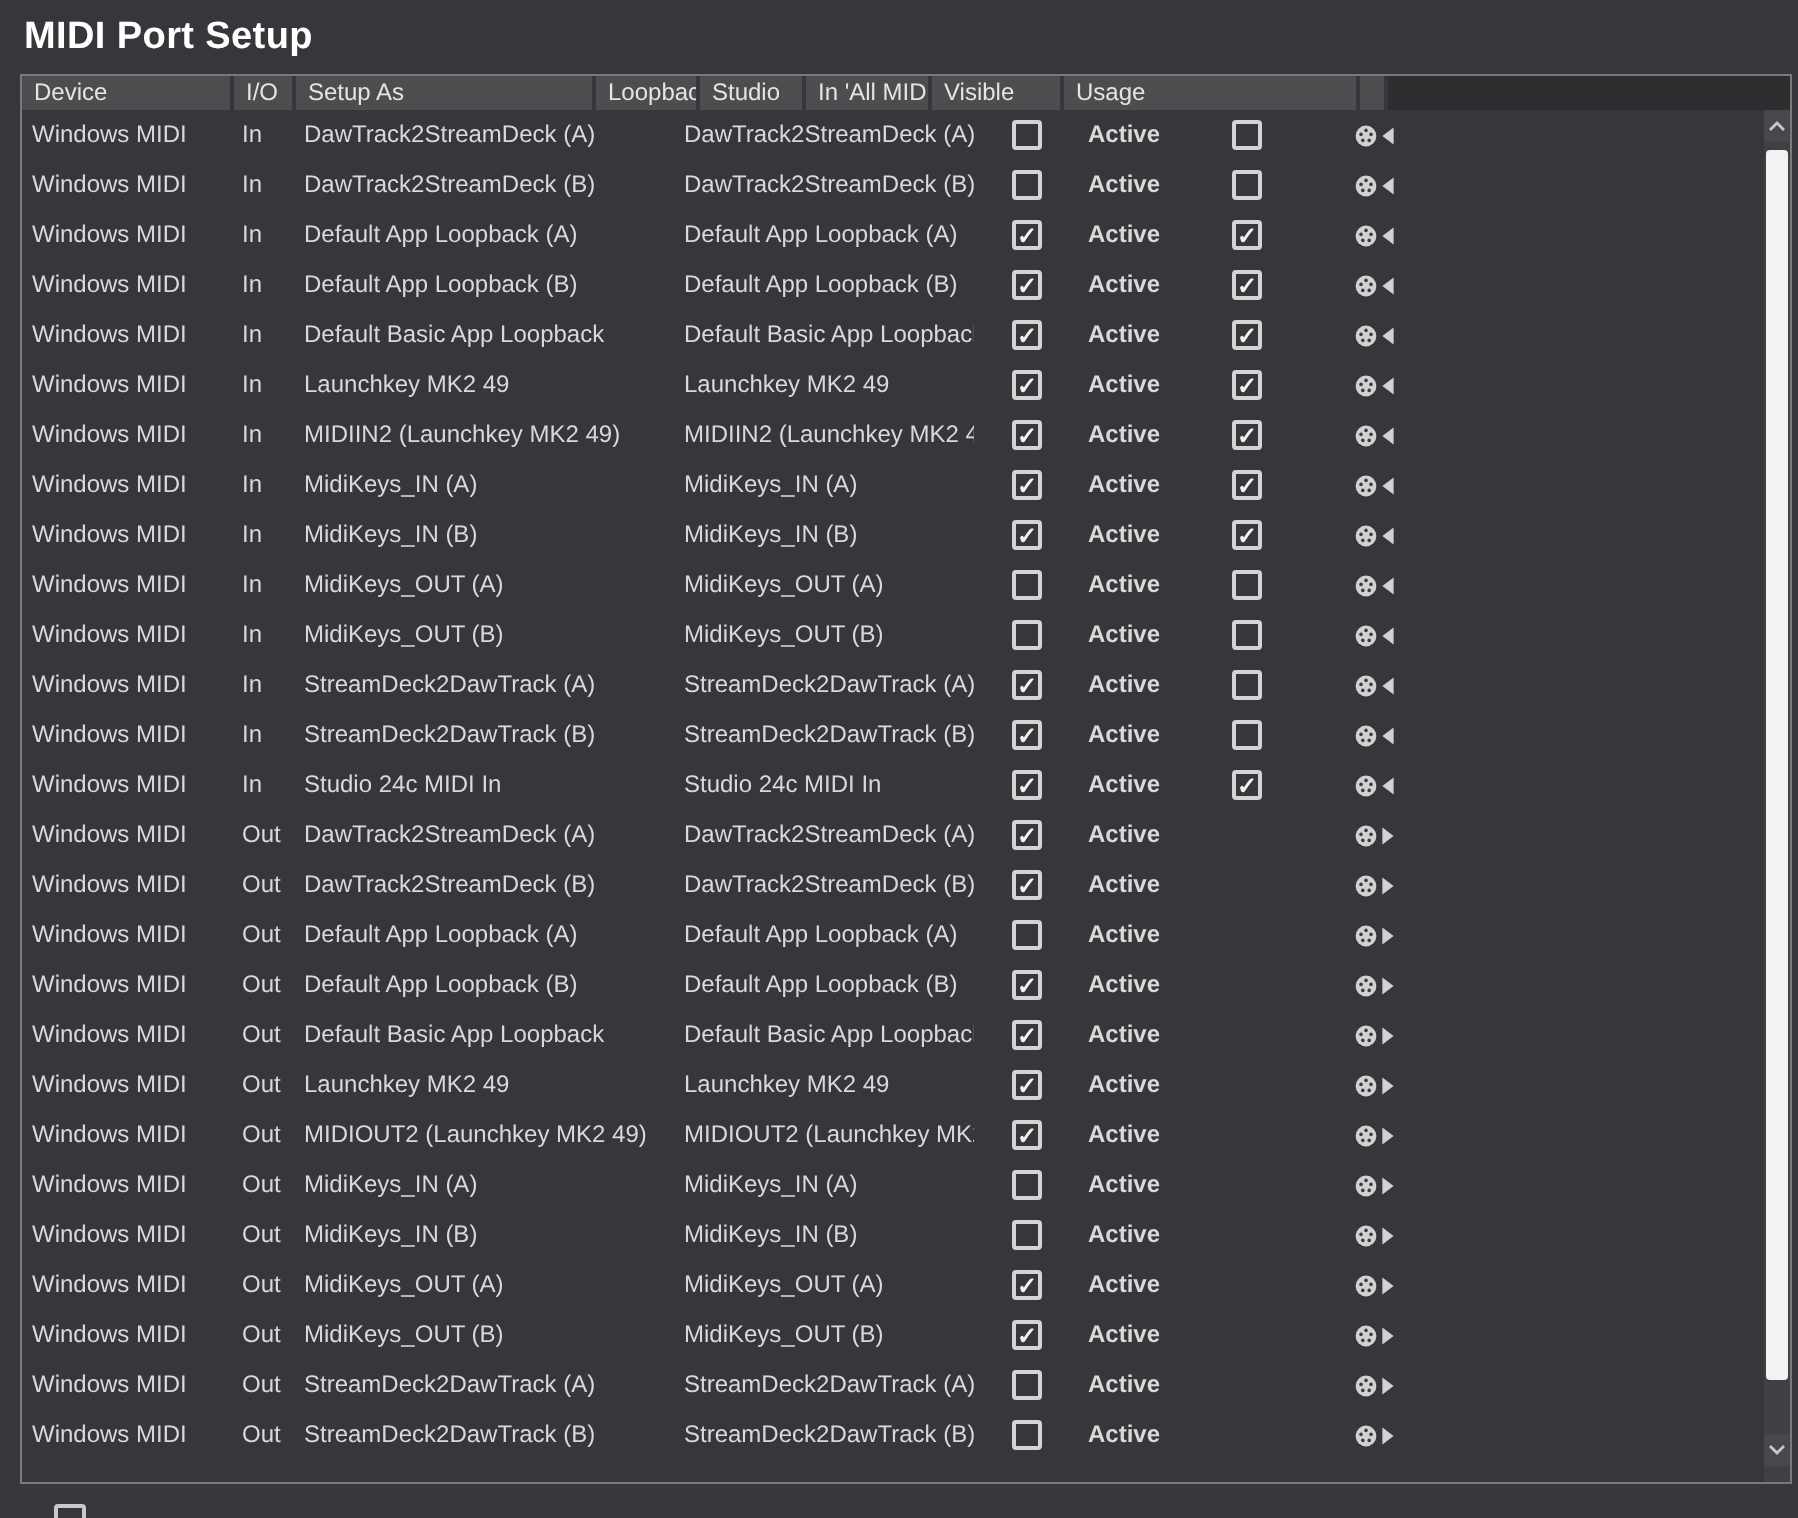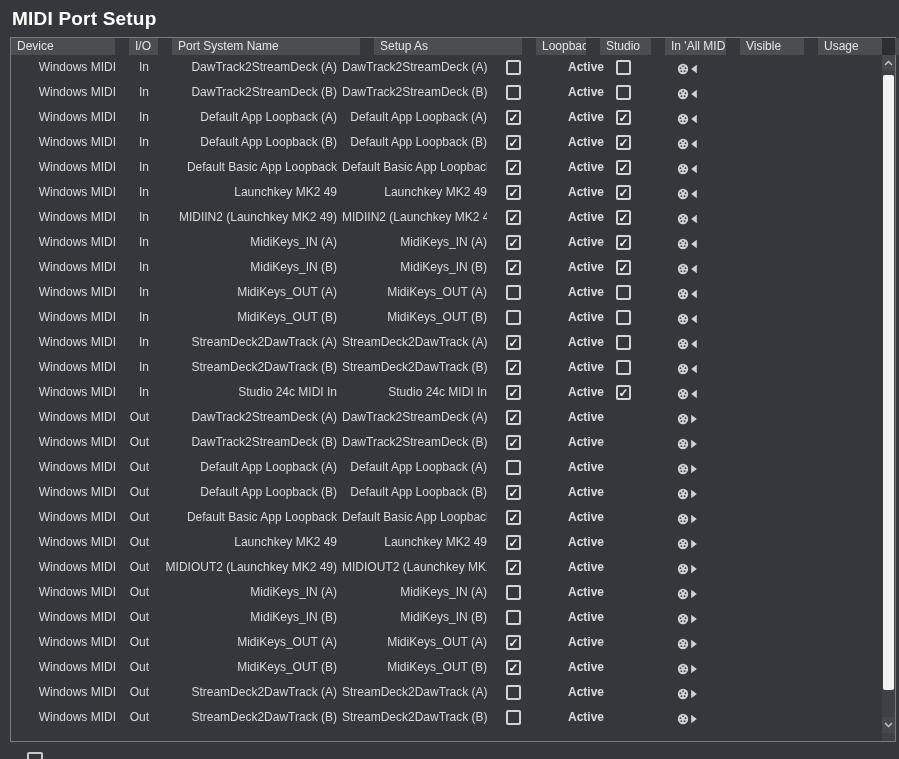--- a/index.html
+++ b/index.html
@@ -18,39 +18,39 @@
   }
   .table {
     position:absolute; left:10px; top:37px;
     width:886px; height:705px;
     border:1px solid #7a7a7a;
     background:#35373a;
   }
   
   .header {
     position:absolute; left:0; top:0; right:0; height:17px;
-    display:flex; gap:14px; background:#35373a;
+    display:flex; gap:2px; background:#35373a;
   }
   .hcell {
     background:#4b4d4f; color:#e4e4e4;
     font-size:12px; line-height:17px;
     padding-left:6px; white-space:nowrap; overflow:hidden;
     flex:0 0 auto;
   }
   .w-device{width:104px}.w-io{width:29px}.w-port{width:188px}.w-showas{width:148px}
   .w-visible{width:50px}.w-state{width:51px}.w-inall{width:61px}.w-monitor{width:64px}
   .w-usage{width:146px}.w-filler{width:12px; padding-left:0;}
   .hspacer{flex:1 1 auto; background:#2d2e30;}
   
   .rows {
     position:absolute; left:0; top:17px;
     width:871px; height:686px;
     overflow:hidden;
   }
-  .row { position:relative; height:25px; width:100%;text-align:right; }
+  .row { position:relative; height:25px; width:100%; }
   .cell {
     position:absolute; top:0; height:25px; line-height:25px;
     font-size:12px; color:#d9d9d9; white-space:nowrap;
   }
   .c-device{left:5px; width:100px; overflow:hidden;}
   .c-io{left:110px; width:28px;}
   .c-port{left:141px; width:185px; overflow:hidden;}
   .c-showas{left:331px; width:145px; overflow:hidden;}
   .c-state{left:533px; width:60px;font-weight:bold;}
   .cb {
@@ -95,21 +95,20 @@
 </head>
 <body>
 
 <div class="page-title">MIDI Port Setup</div>
 
 <div class="table">
 
   <div class="header">
     <div class="hcell w-device">Device</div>
     <div class="hcell w-io">I/O</div>
-    <div class="hcell w-port">Port System Name</div>
     <div class="hcell w-showas">Setup As</div>
     <div class="hcell w-visible">Loopback</div>
     <div class="hcell w-state">Studio</div>
     <div class="hcell w-inall">In 'All MIDI</div>
     <div class="hcell w-monitor">Visible</div>
     <div class="hcell w-usage">Usage</div>
     <div class="hcell w-filler"></div>
     <div class="hspacer"></div>
   </div>
 

